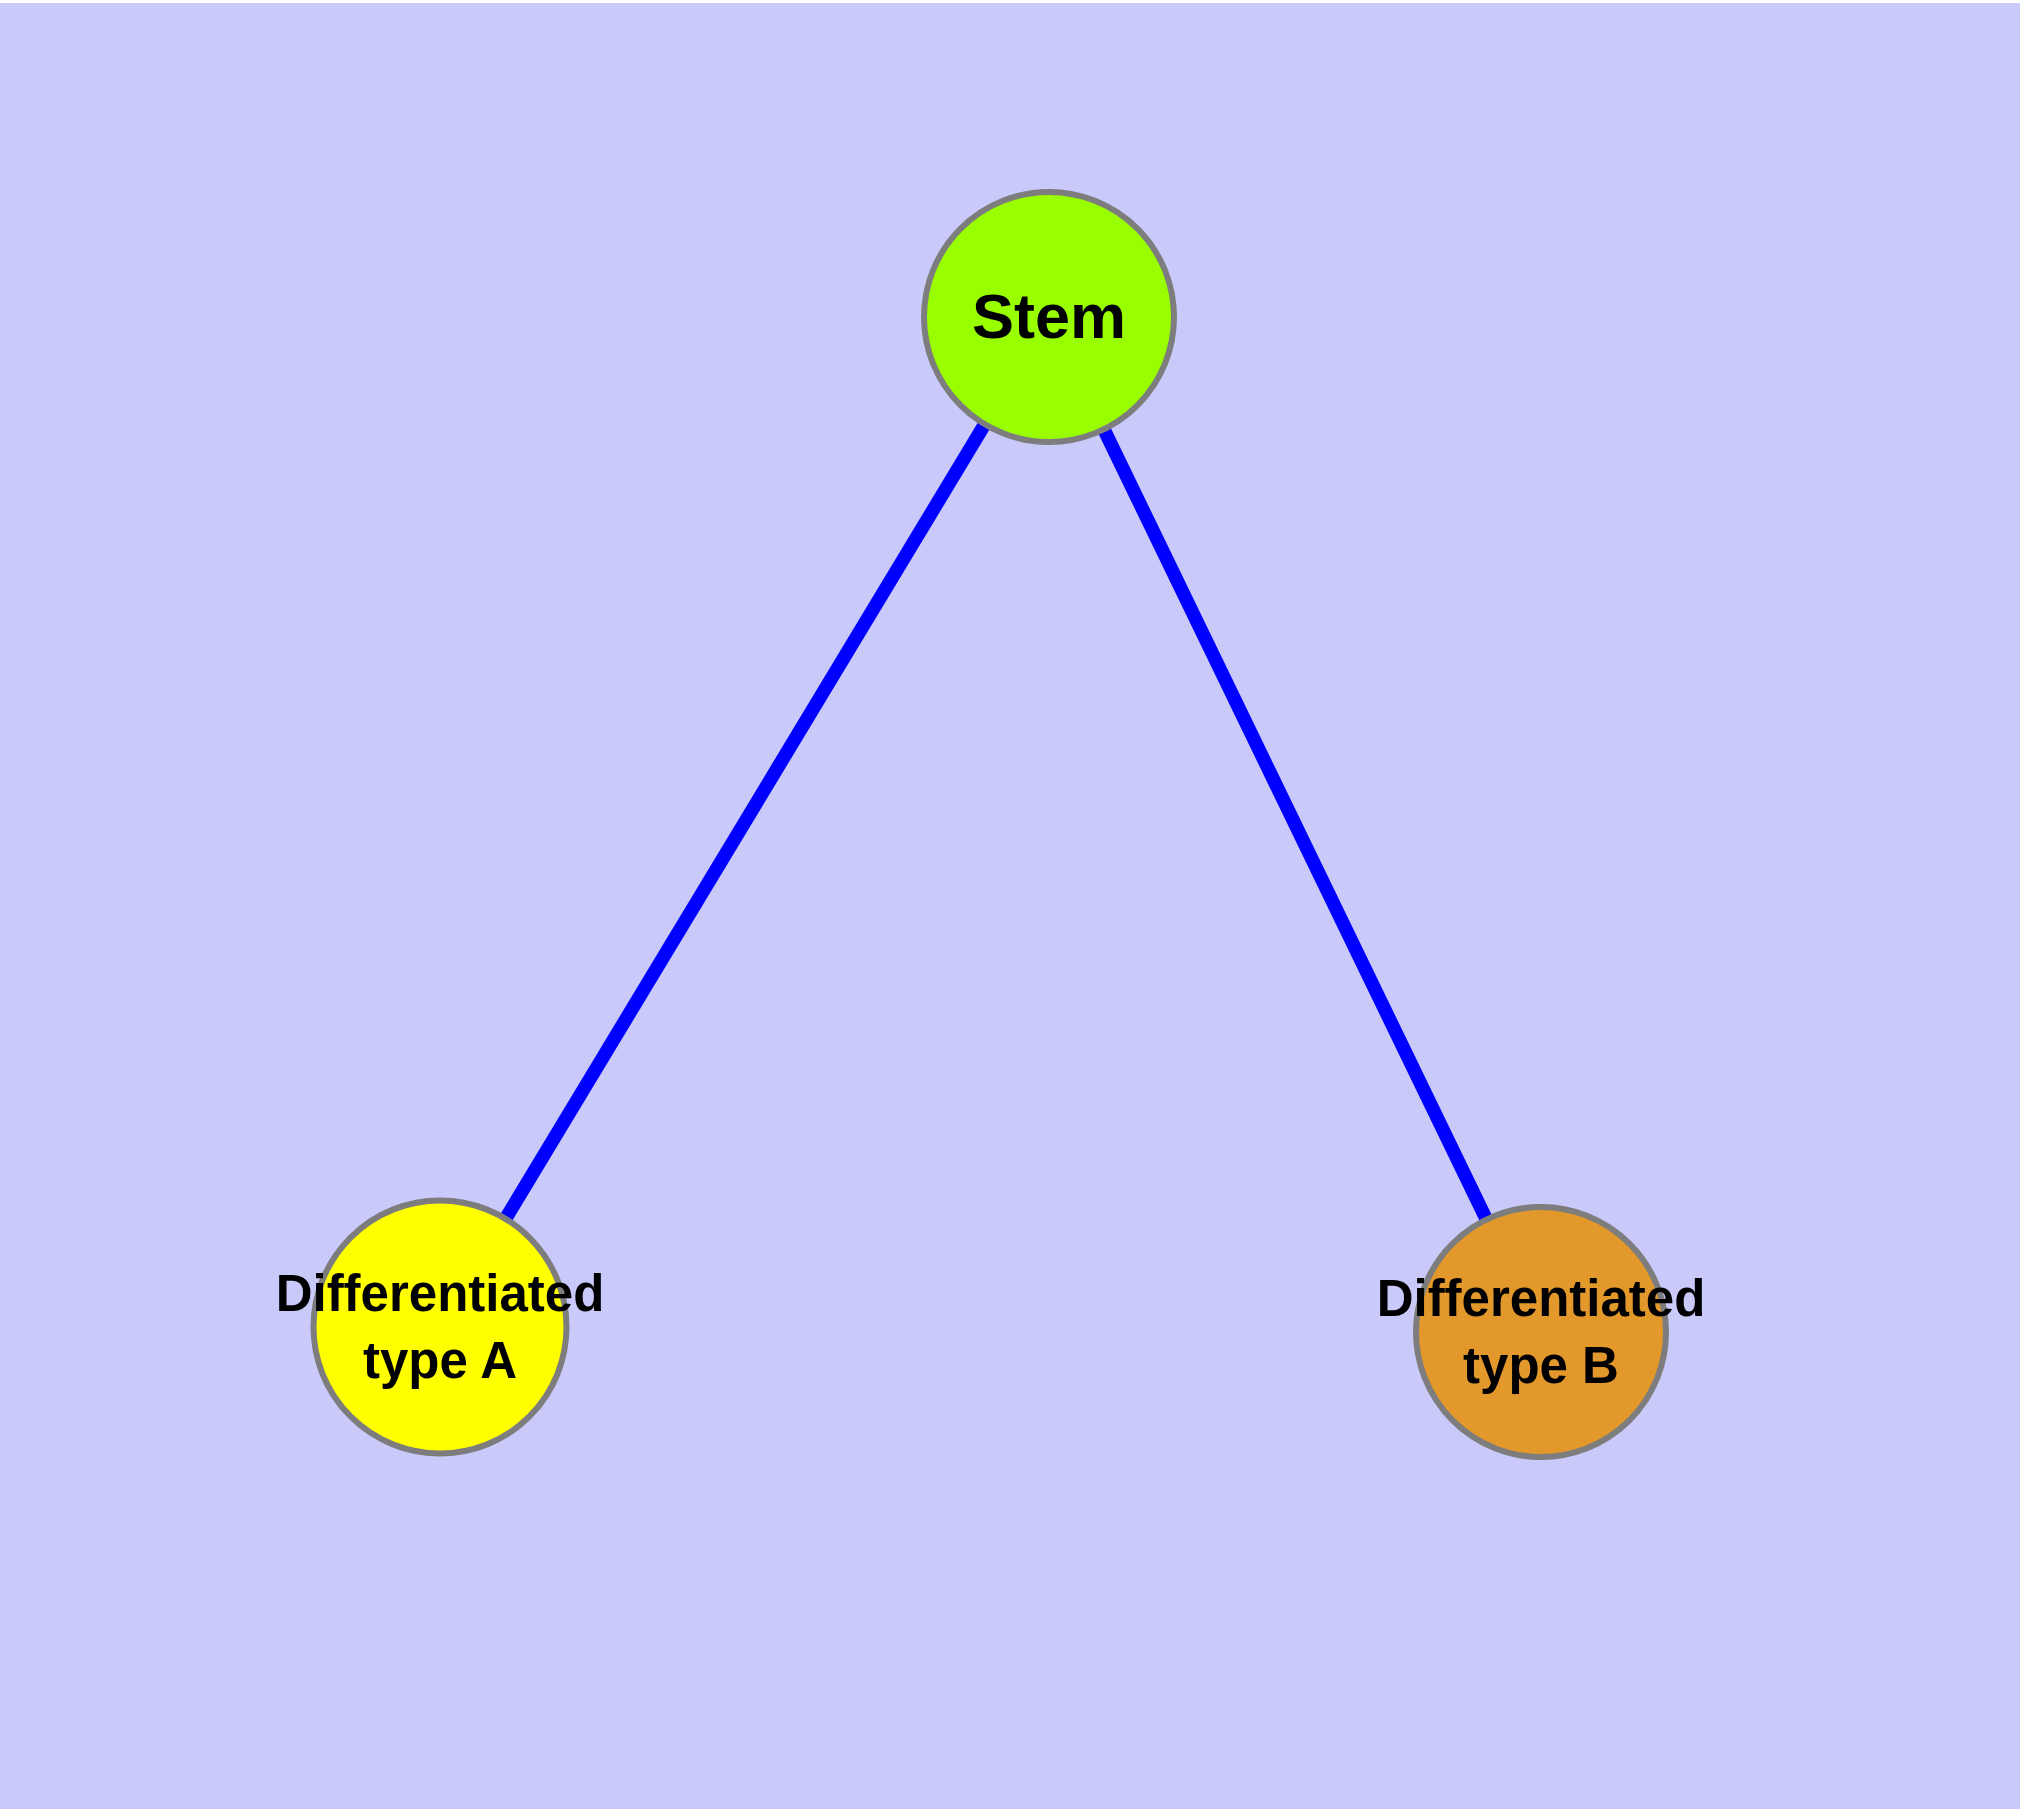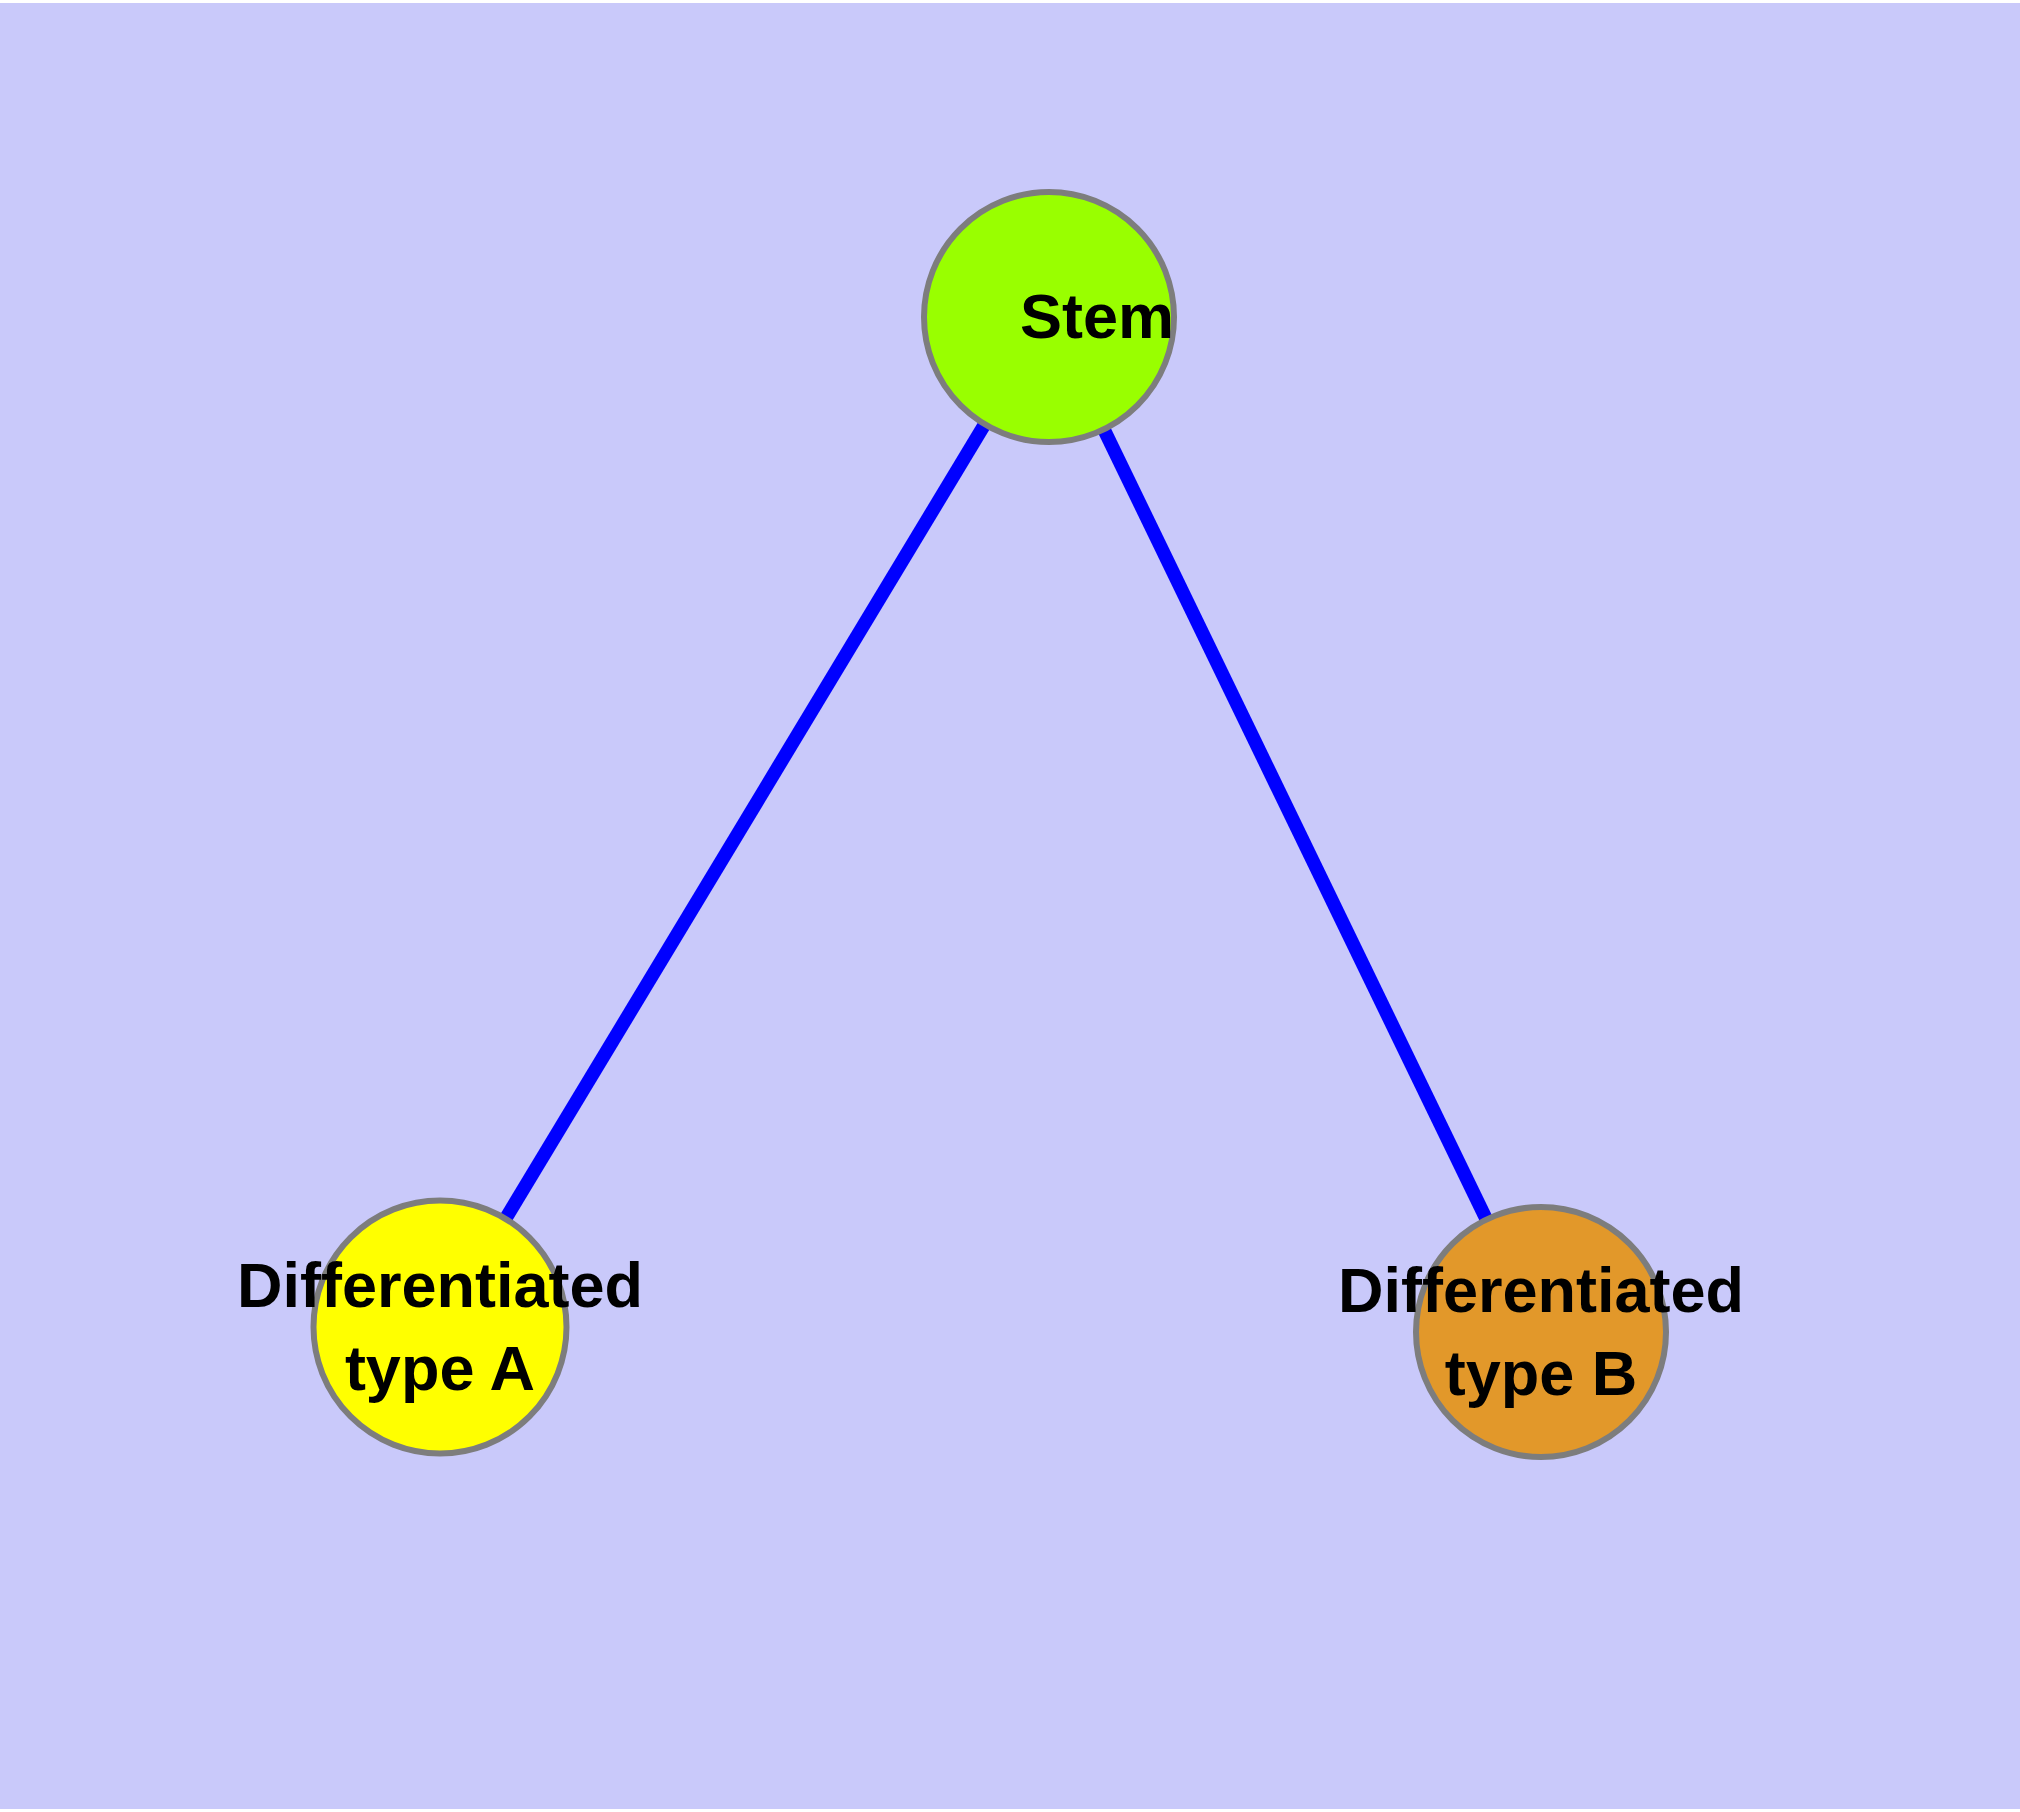--- a/index.html
+++ b/index.html
@@ -38,21 +38,21 @@
     box-sizing: border-box;
     transform: translate(-50%, -50%);
   }
   .node-label {
     position: absolute;
     transform: translate(-50%, -50%);
     font-weight: bold;
     color: #000000;
     text-align: center;
     white-space: pre-line;
-    font-size: 63px;
+    font-size: 51px;
     line-height: 1.32;
     letter-spacing: 0px;
   }
   .node-label.label-stem {
     font-size: 63px;
     line-height: 1.2;
   }
 </style>
 </head>
 <body>
@@ -63,20 +63,20 @@
 
   <svg class="edge-layer" viewBox="0 0 2384 2138" xmlns="http://www.w3.org/2000/svg">
     <line class="edge" x1="1238" y1="374" x2="519" y2="1566" stroke="#0000FF" stroke-width="16"></line>
     <line class="edge" x1="1238" y1="374" x2="1818" y2="1572" stroke="#0000FF" stroke-width="16"></line>
   </svg>
 
   <div class="node" style="left: 1049px; top: 317px; width: 256px; height: 256px; background: rgb(153, 255, 0); border-color: rgb(125, 125, 125); border-width: 6px;"></div>
   <div class="node" style="left: 440px; top: 1327px; width: 259px; height: 259px; background: rgb(255, 255, 0); border-color: rgb(125, 125, 125); border-width: 6px;"></div>
   <div class="node" style="left: 1541px; top: 1332px; width: 256px; height: 256px; background: rgb(226, 152, 42); border-color: rgb(125, 125, 125); border-width: 6px;"></div>
 
-  <div class="node-label label-stem" style="left: 1049px; top: 317px; color: rgb(0, 0, 0); margin-left: 48px;">Stem</div>
+  <div class="node-label label-stem" style="left: 1049px; top: 317px; color: rgb(0, 0, 0);">Stem</div>
   <div class="node-label" style="left: 440px; top: 1327px; color: rgb(0, 0, 0);">Differentiated
 type A</div>
   <div class="node-label" style="left: 1541px; top: 1332px; color: rgb(0, 0, 0);">Differentiated
 type B</div>
 
 </div>
 
 
 </body></html>

